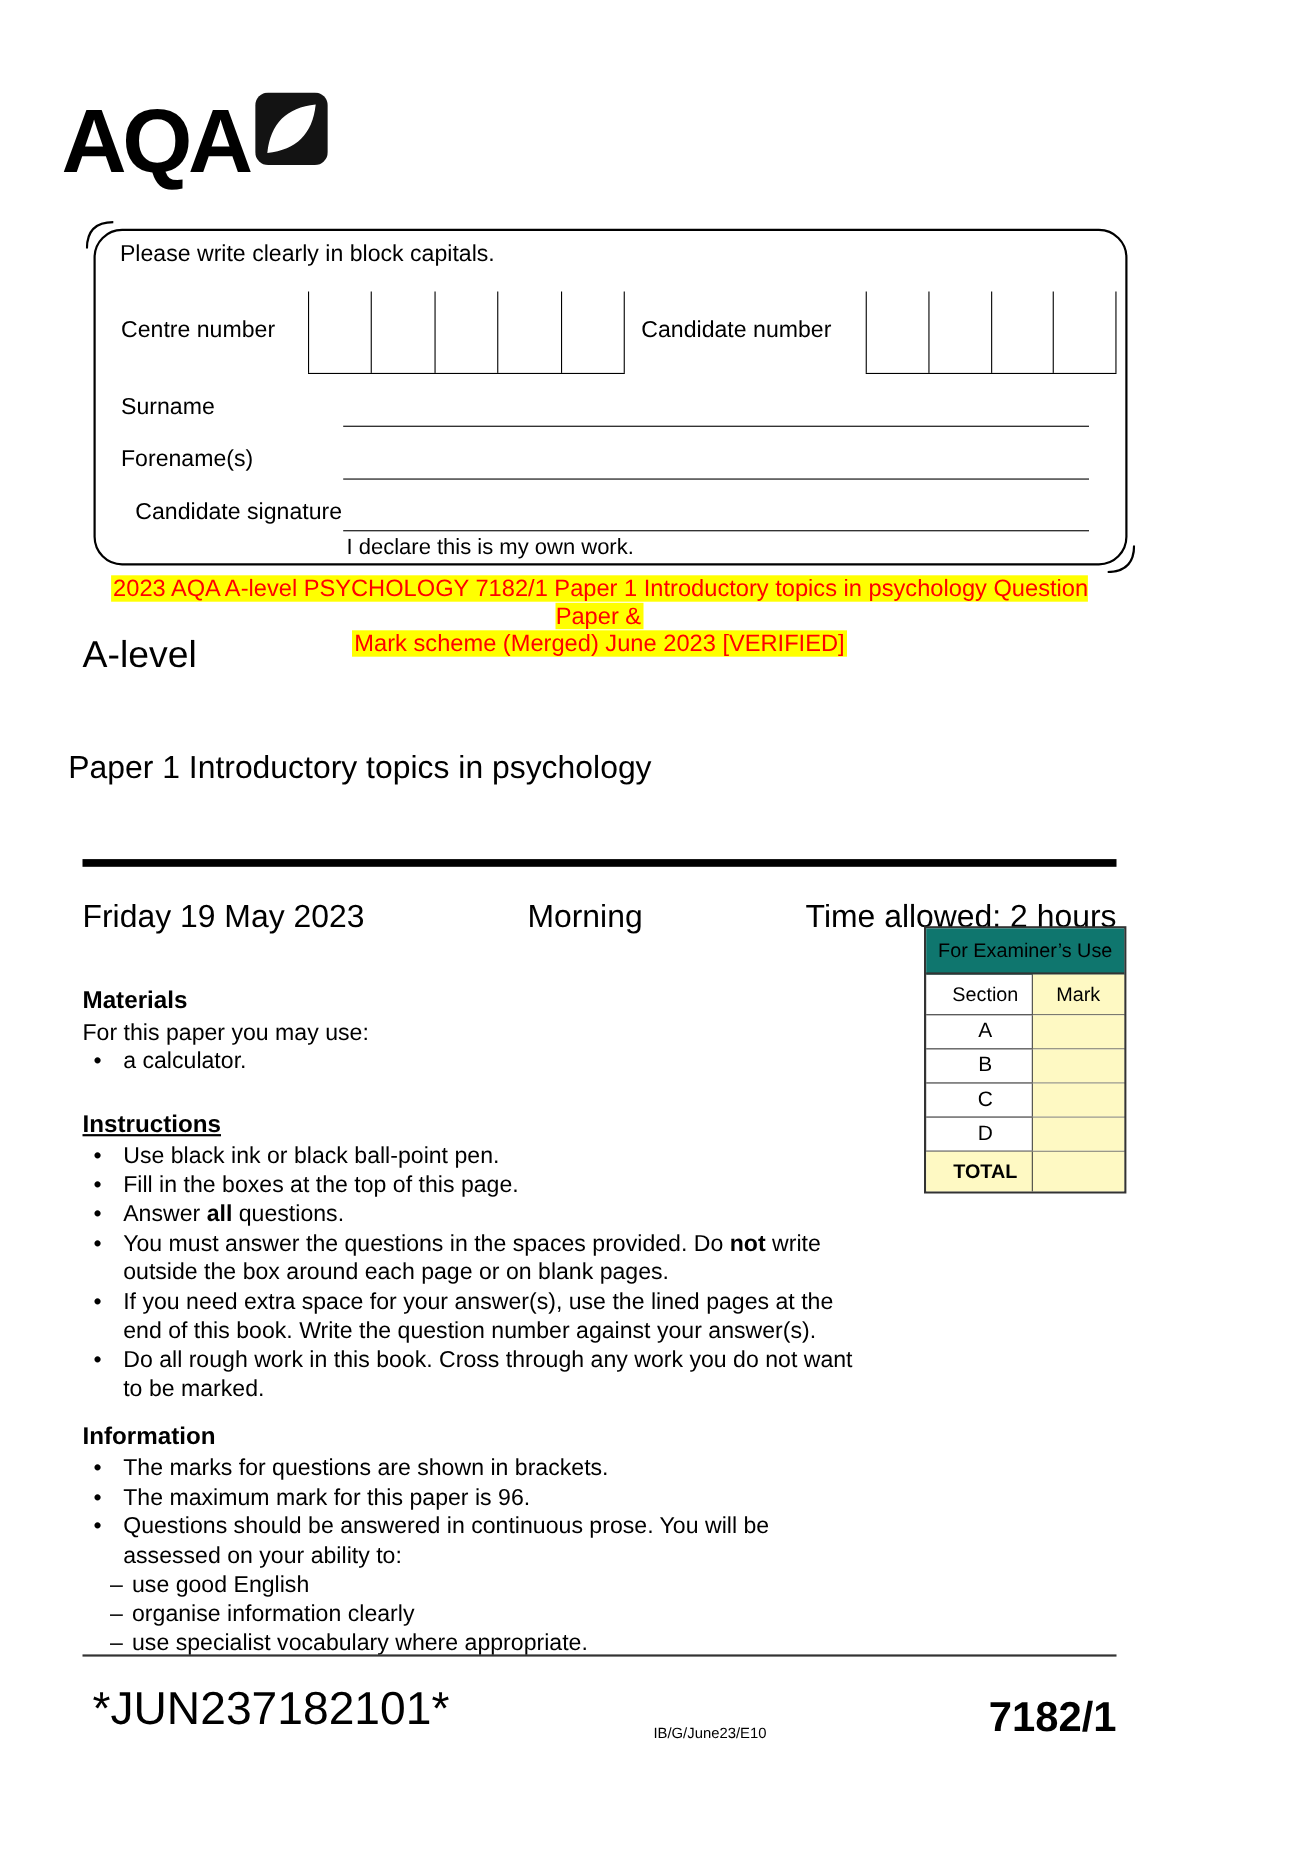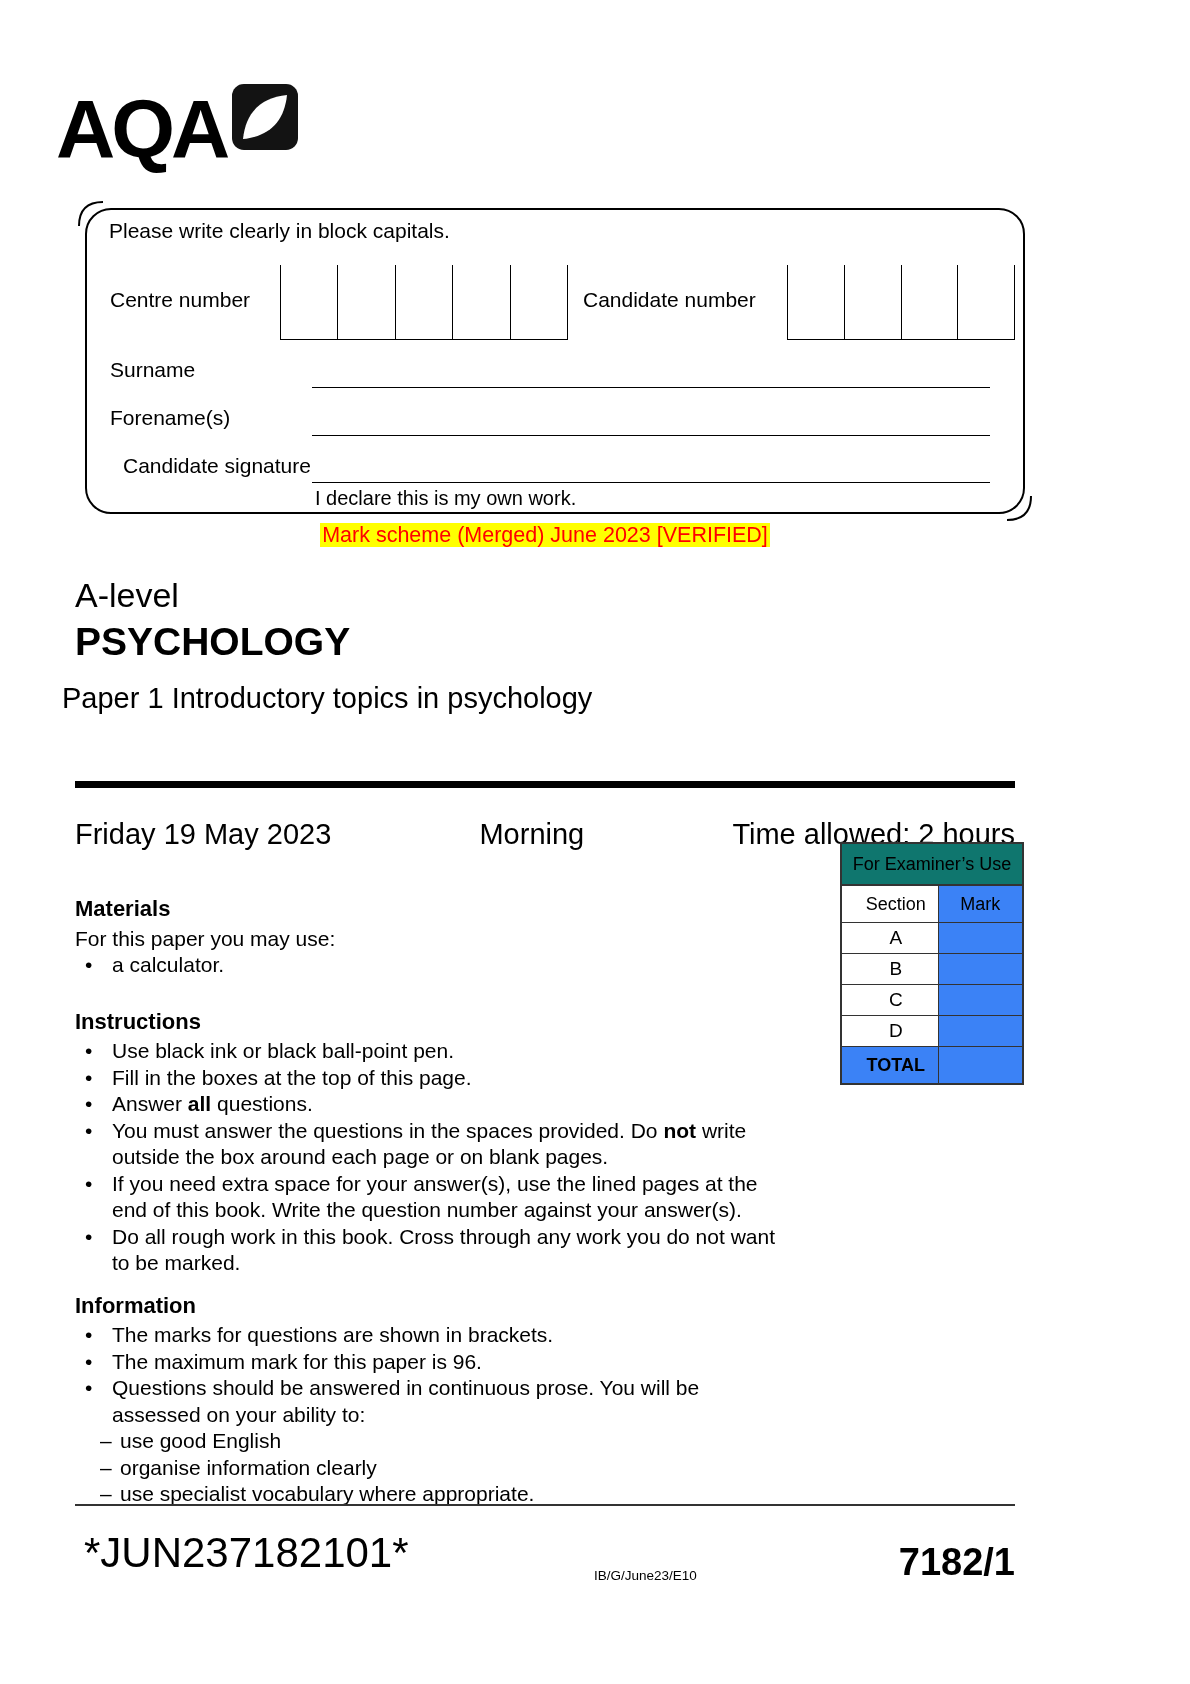--- a/index.html
+++ b/index.html
@@ -47,40 +47,40 @@
   .rule{position:absolute;left:75px;top:781px;width:940px;height:7px;background:#000;}
 
   
   .session{position:absolute;left:75px;top:818px;width:940px;display:flex;
            justify-content:space-between;font-size:29px;}
 
   
   .left-col{position:absolute;left:75px;top:896px;width:700px;font-size:21px;line-height:26.5px;}
   .left-col h2{font-size:22px;font-weight:bold;margin:0 0 3px 0;}
   .left-col p{margin:0;}
-  .mt{margin-top:30px !important;}
+  .mt{margin-top:30px !important;text-decoration:underline;}
   .mt2{margin-top:16px !important;}
   .bullet-item{display:flex;}
   .bullet-item .marker{flex:none;width:27px;padding-left:10px;}
   .bullet-item .btext{flex:1;}
   .sublist .bullet-item .marker{width:20px;padding-left:25px;}
   .bold-seg{font-weight:bold;}
 
   
   .exam-table{position:absolute;left:840px;top:842px;width:180px;border:2px solid #333;
               font-size:18px;}
   .et-title{height:40px;background:#0f766e;border-bottom:2px solid #333;
             display:flex;align-items:center;justify-content:center;}
   .et-row{display:flex;border-bottom:1.5px solid #333;height:30px;}
   .et-head{height:36px;}
   .et-total{height:36px;border-bottom:none;font-weight:bold;}
   .et-cell{display:flex;align-items:center;justify-content:center;}
   .et-cell.sec{width:50%;border-right:1.5px solid #333;padding-left:12px;}
   .et-cell.mark{width:50%;}
-  .shaded{background:#3b82f6;}
+  .shaded{background:#fef9c3;}
   .sec-letter{font-size:19px;}
 
   
   .foot-line{position:absolute;left:75px;top:1504px;width:940px;height:2px;background:#333;}
   .barcode{position:absolute;left:84px;top:1529px;font-size:42px;}
   .ref{position:absolute;left:594px;top:1568px;font-size:13.5px;}
   .code{position:absolute;left:815px;top:1541px;width:200px;text-align:right;
         font-size:38px;font-weight:bold;}
 </style>
 </head>
@@ -129,25 +129,25 @@
     <div class="cb-label forename-label">Forename(s)</div>
     <div class="write-line forename-line"></div>
 
     <div class="cb-label signature-label">Candidate signature</div>
     <div class="write-line signature-line"></div>
 
     <div class="declaration">I declare this is my own work.</div>
   </section>
 
   <div class="highlight">
+    <div><span class="hl">2023 AQA A-level PSYCHOLOGY 7182/1 Paper 1 Introductory topics in psychology Question Paper &amp;</span></div>
     <div><span class="hl">Mark scheme (Merged) June 2023 [VERIFIED]</span></div>
   </div>
 
   <div class="qual">A-level</div>
-  <div class="subject">PSYCHOLOGY</div>
   <div class="paper-name">Paper 1 Introductory topics in psychology</div>
   <div class="rule"></div>
 
   <div class="session">
     <span>Friday 19 May 2023</span>
     <span>Morning</span>
     <span>Time allowed: 2 hours</span>
   </div>
 
   <div class="left-col">

